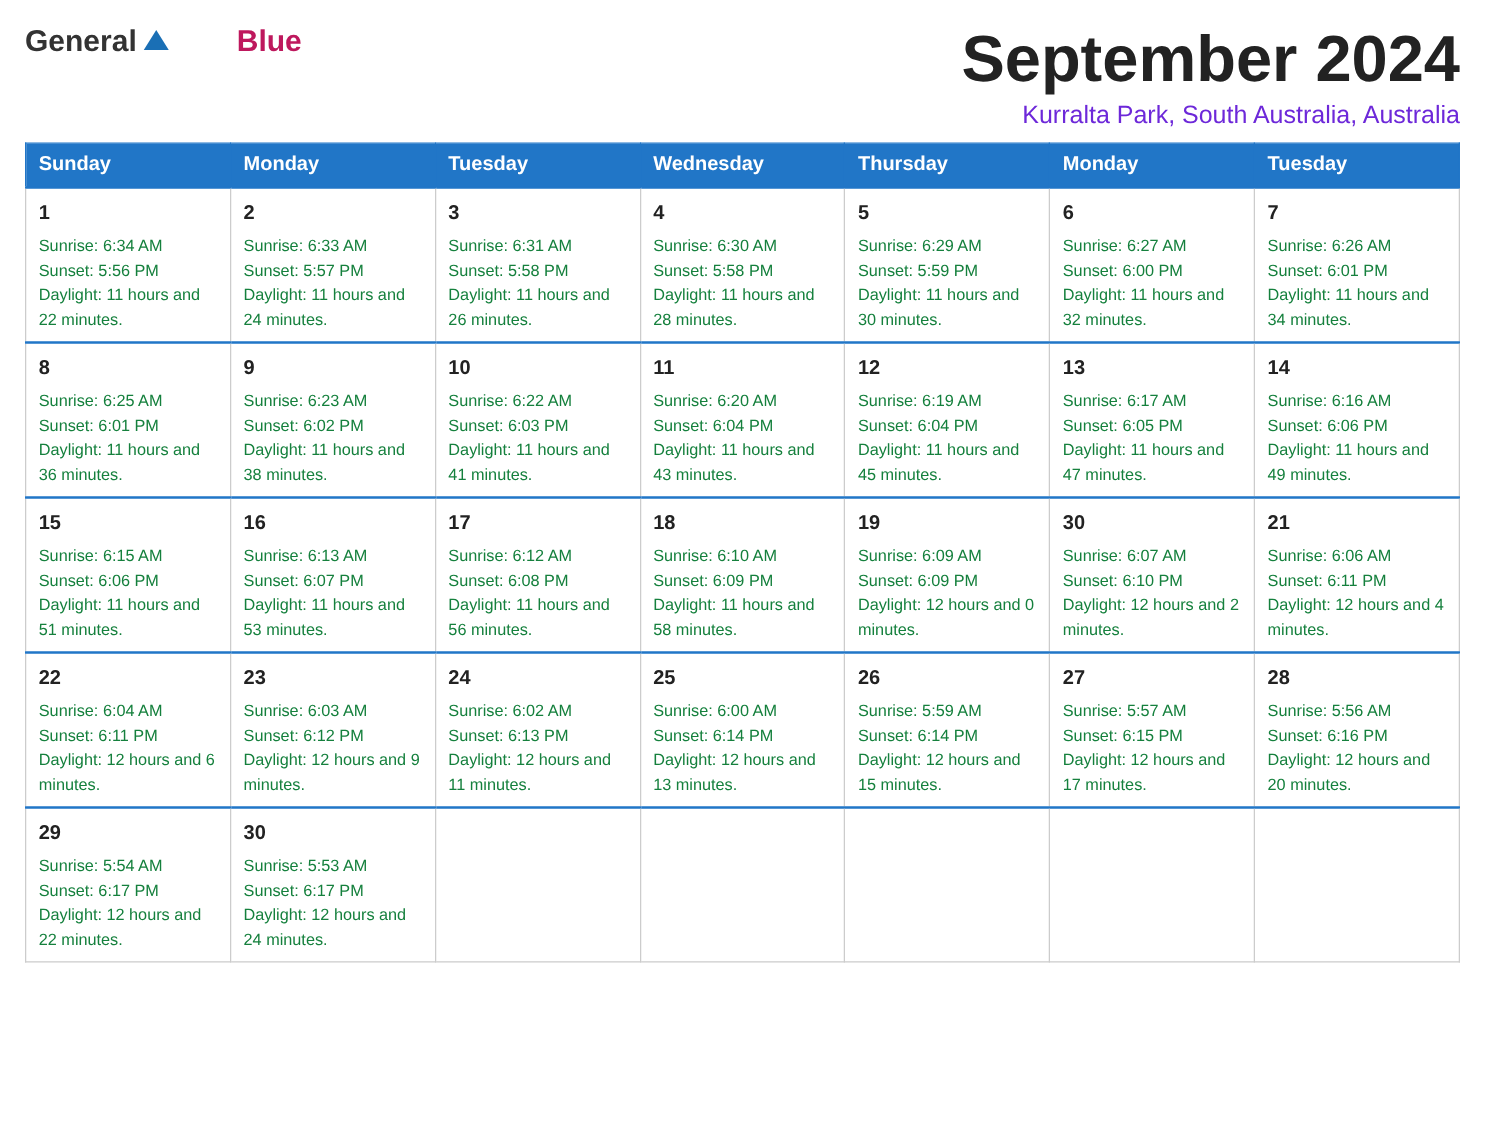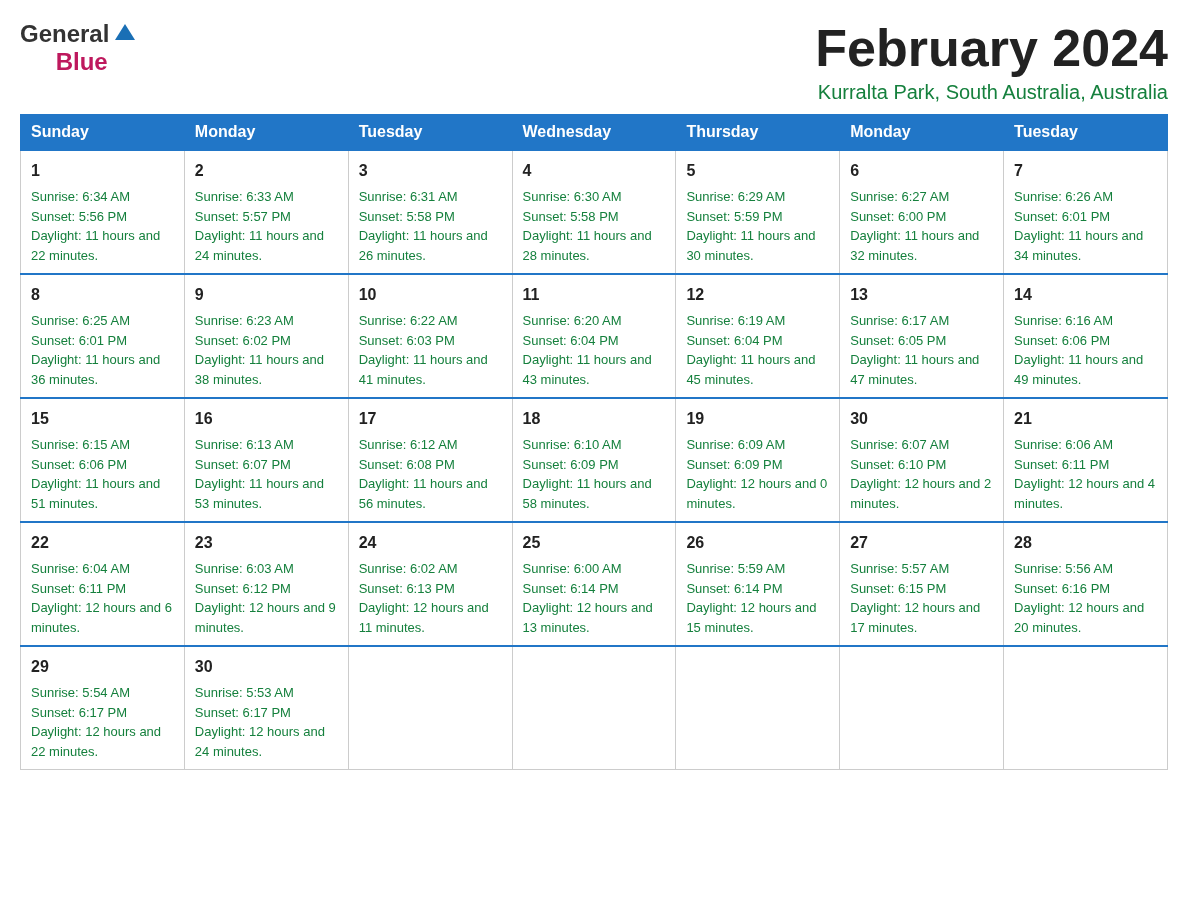--- a/index.html
+++ b/index.html
@@ -11,39 +11,40 @@
       min-height: 918px;
     }
     .header {
       display: flex;
       justify-content: space-between;
       align-items: flex-start;
       margin-bottom: 10px;
     }
     .logo {
       display: flex;
-      flex-direction: column;
-      align-items: center;
+      flex-direction: row;
+      align-items: flex-start;
+      gap: 46px;
     }
     .logo-line {
       display: flex;
       align-items: center;
     }
     .title-area {
       text-align: right;
     }
     .month-title {
       font-size: 52px;
       font-weight: bold;
       color: #222;
       line-height: 1.1;
     }
     .location {
       font-size: 20px;
-      color: #15803d;
+      color: #6d28d9;
       margin-top: 4px;
     }
     .calendar {
       width: 100%;
       border-collapse: collapse;
       margin-top: 10px;
     }
     .calendar th {
       background-color: #2176c7;
       color: #ffffff;
@@ -88,21 +89,21 @@
       <span style="font-size:24px;font-weight:bold;color:#333;">General</span>
       <svg width="28" height="28" viewBox="0 0 28 28" style="margin-left:2px;margin-top:-4px;">
         <polygon points="4,22 14,6 24,22" fill="#1a6fb5"></polygon>
       </svg>
     </div>
     <div>
       <span style="font-size:24px;font-weight:bold;color:#be185d;margin-left:4px;">Blue</span>
     </div>
   </div>
   <div class="title-area">
-    <div class="month-title">February 2024</div>
+    <div class="month-title">September 2024</div>
     <div class="location">Kurralta Park, South Australia, Australia</div>
   </div>
 </div>
 
 <table class="calendar">
   <thead>
     <tr>
     <th>Sunday</th>
         <th>Monday</th>
         <th>Tuesday</th>

